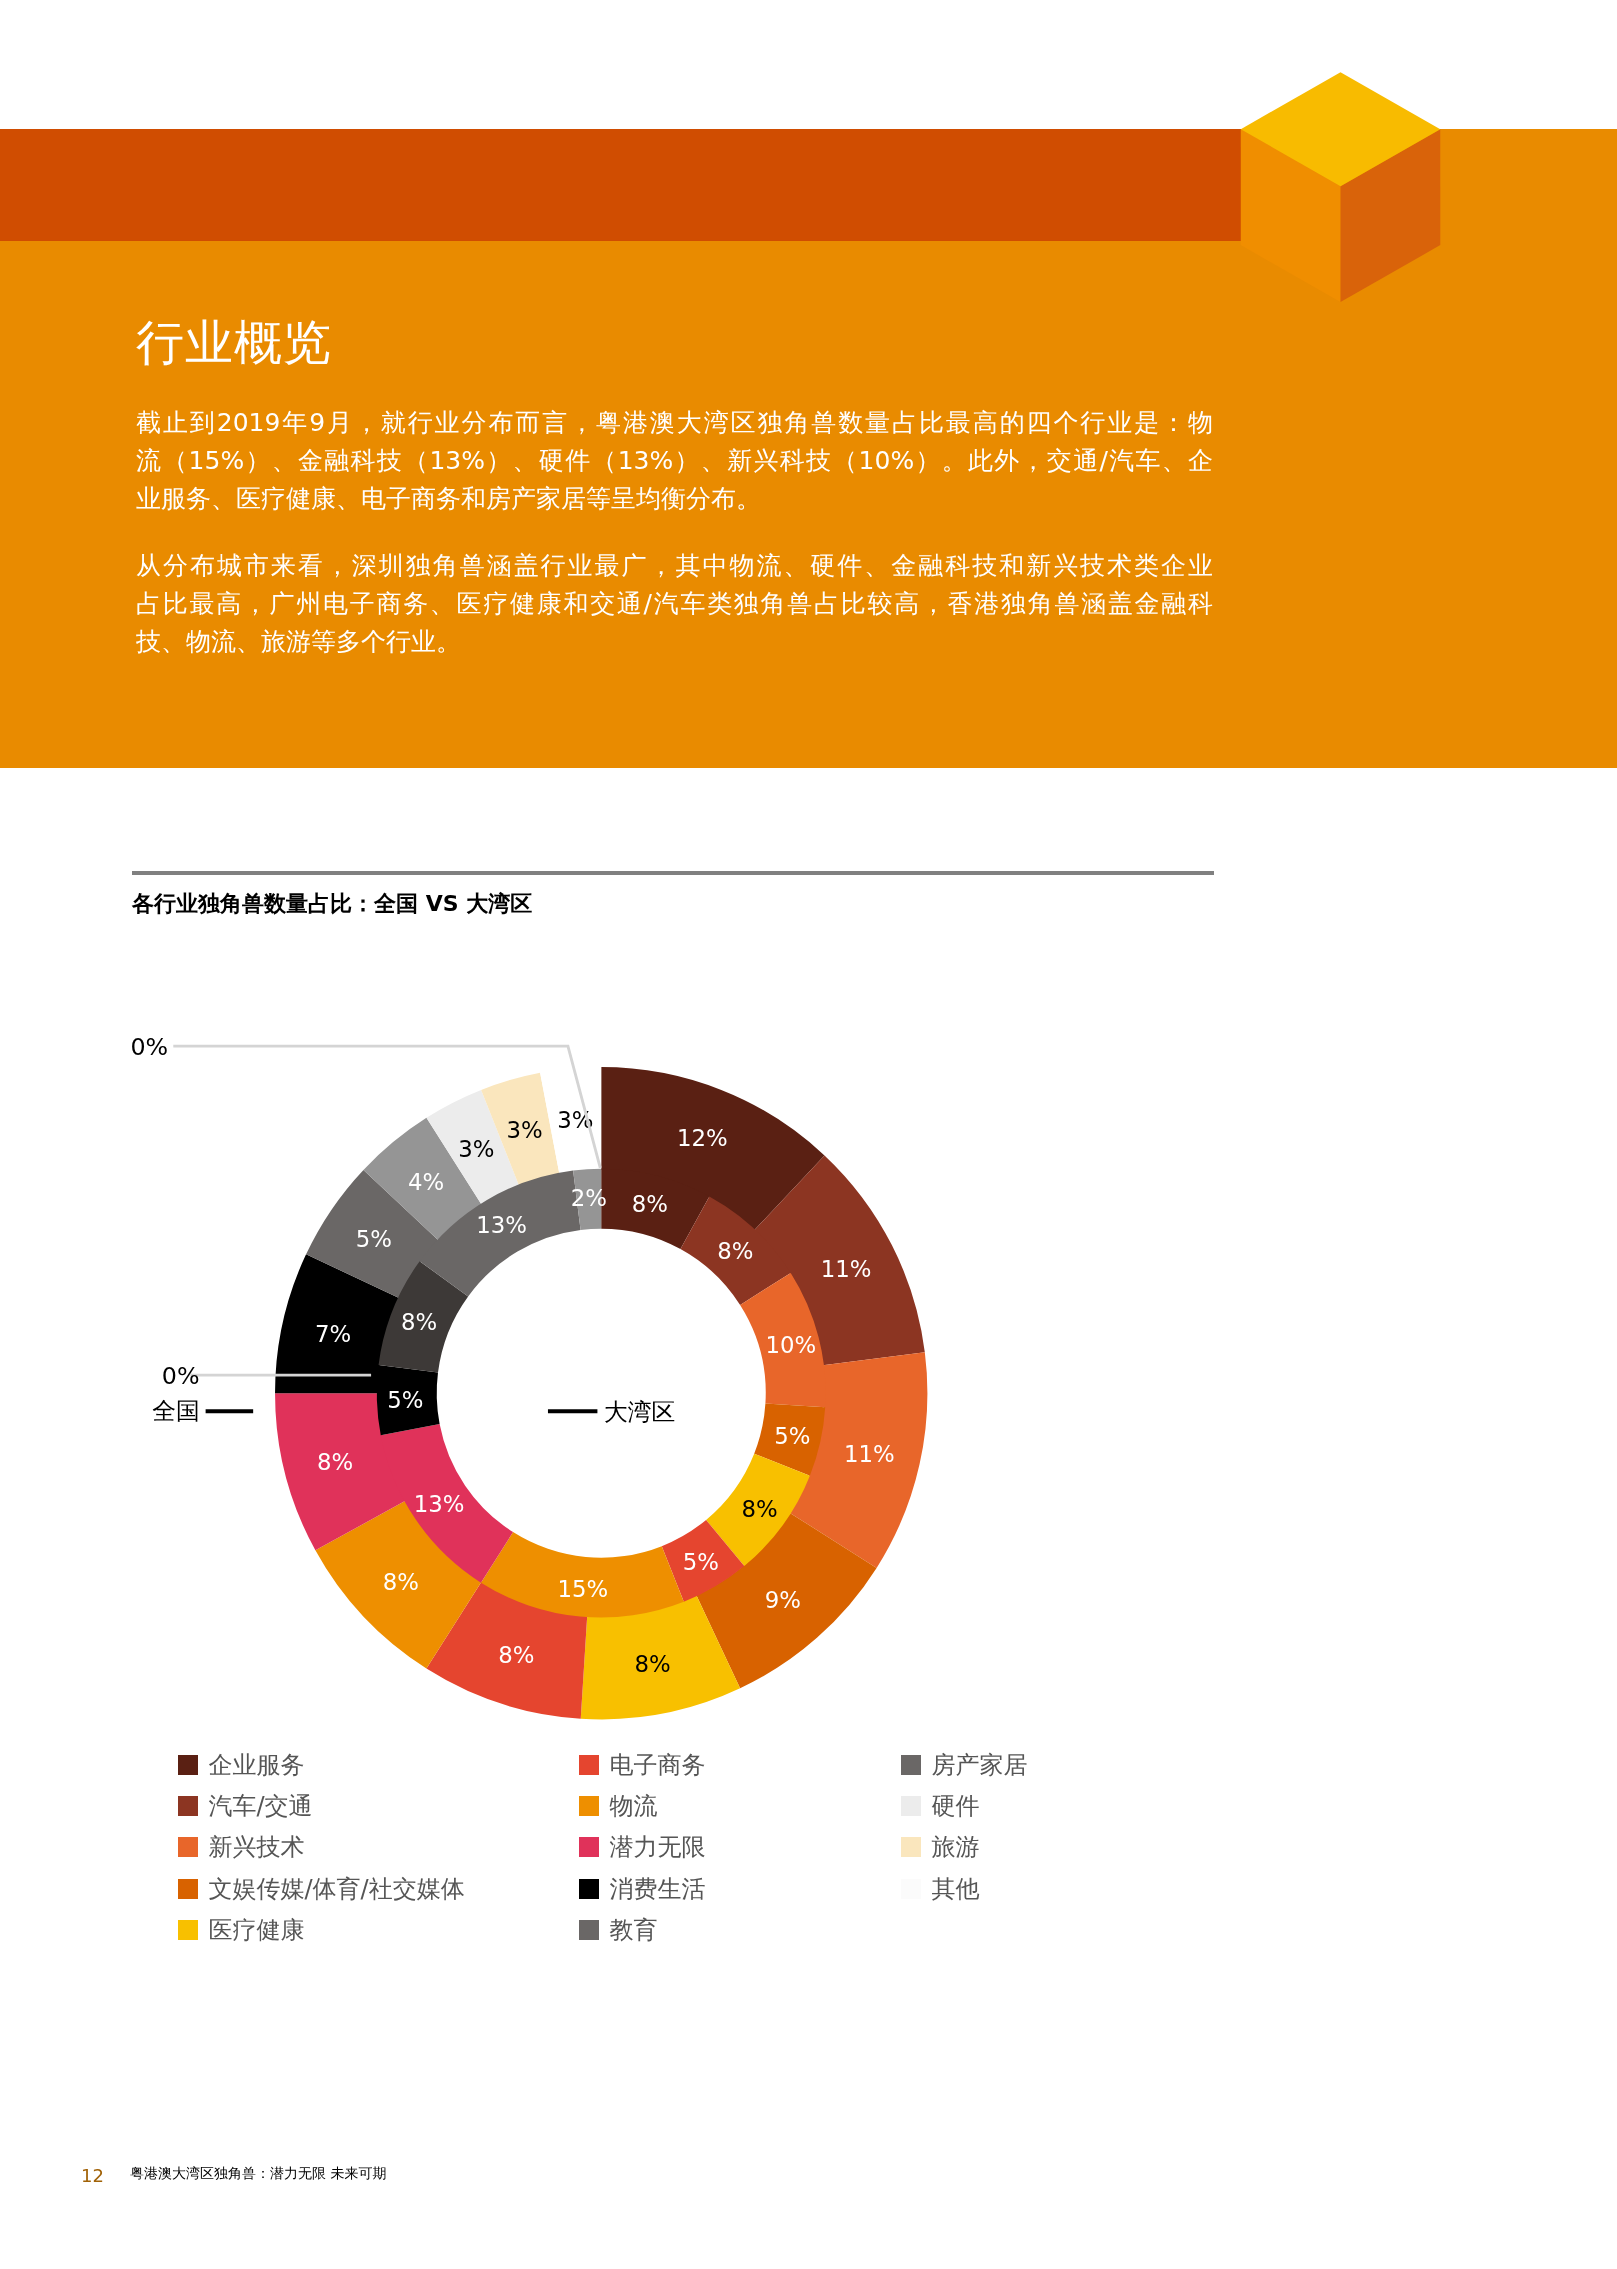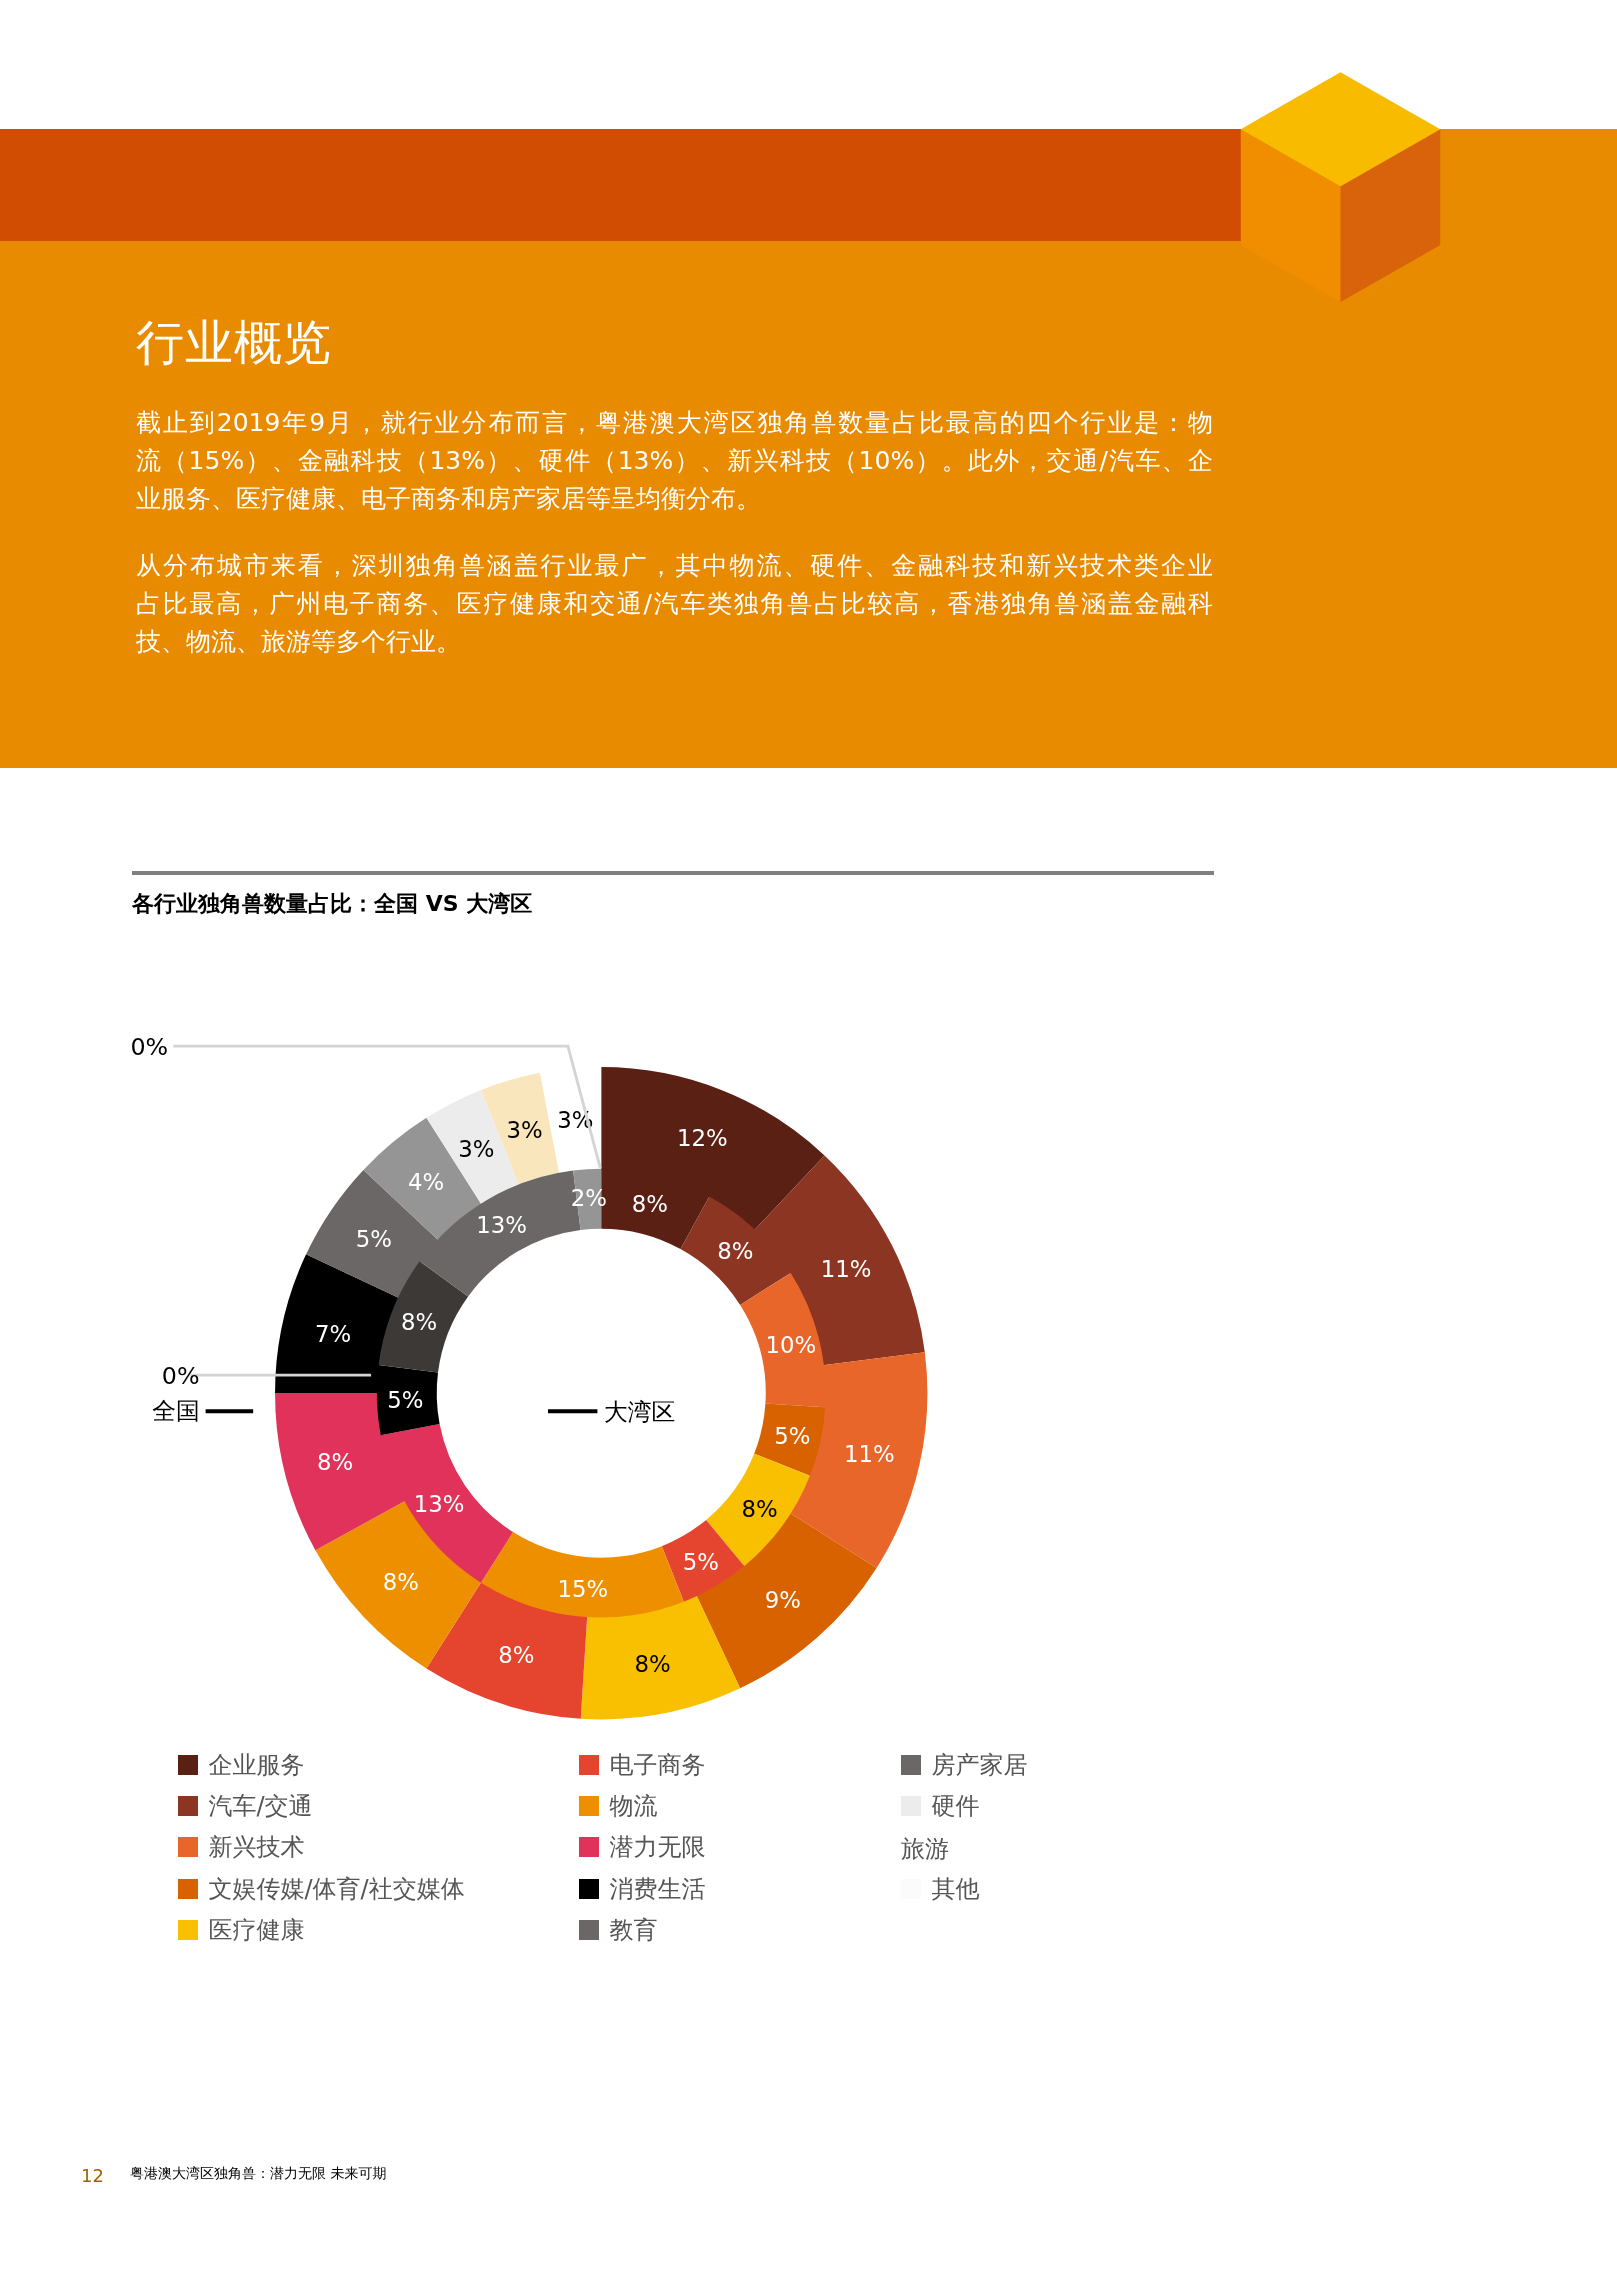--- a/index.html
+++ b/index.html
@@ -168,21 +168,21 @@
       <span class="legend-label">教育</span>
     </div>
     <div class="legend-item" style="left: 901px; top: 1751px;">
       <span class="legend-swatch" style="background: rgb(106, 103, 102);"></span>
       <span class="legend-label">房产家居</span>
     </div>
     <div class="legend-item" style="left: 901px; top: 1792px;">
       <span class="legend-swatch" style="background: rgb(236, 236, 236);"></span>
       <span class="legend-label">硬件</span>
     </div>
-    <div class="legend-item" style="left: 901px; top: 1833px; flex-direction: column;">
+    <div class="legend-item" style="left: 901px; top: 1833px;">
       <span class="legend-swatch" style="background: rgb(250, 230, 189);"></span>
       <span class="legend-label">旅游</span>
     </div>
     <div class="legend-item" style="left: 901px; top: 1875px;">
       <span class="legend-swatch" style="background: rgb(251, 251, 251);"></span>
       <span class="legend-label">其他</span>
     </div>
   </div>
 
 <div id="footer-page" class="abs">12</div>

